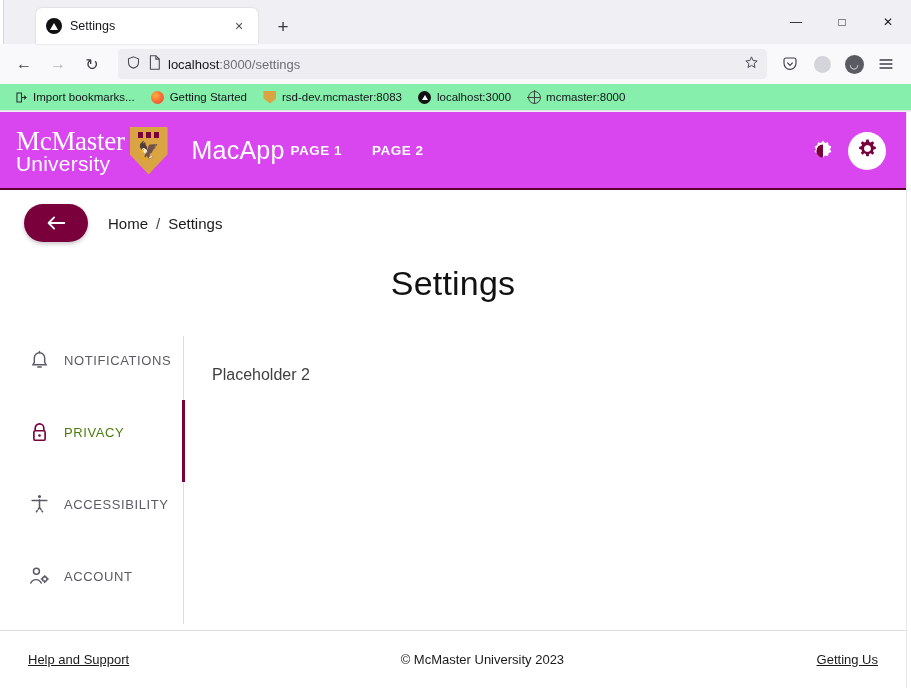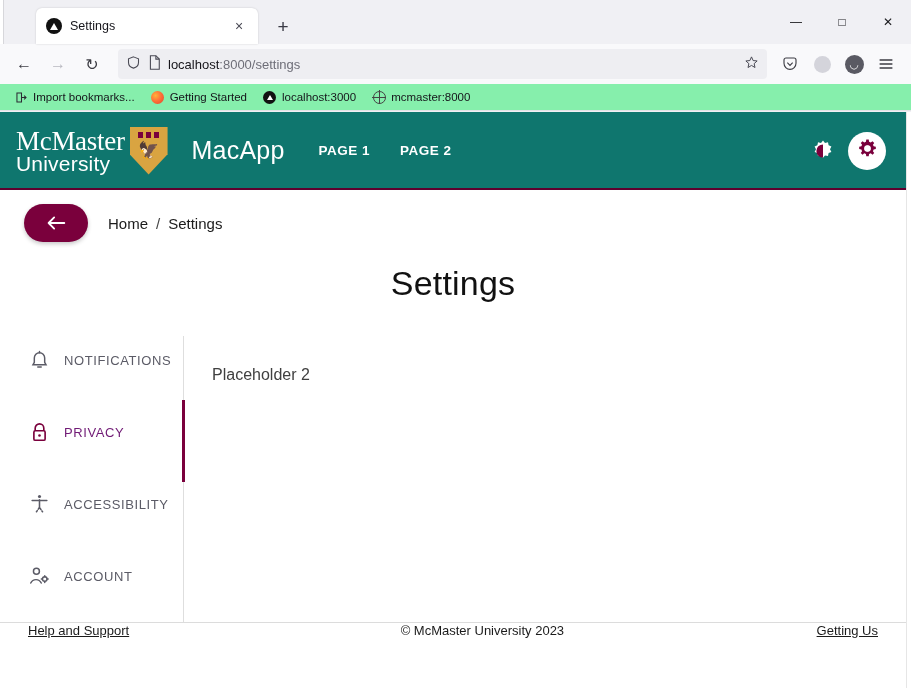--- a/index.html
+++ b/index.html
@@ -114,21 +114,21 @@
   .viewport {
     position: absolute; left: 0; top: 112px; width: 906px; height: 576px;
     background: #ffffff; overflow: hidden;
   }
   .right-sliver {
     position: absolute; right: 0; top: 112px; width: 5px; height: 576px;
     background: #ffffff; border-left: 1px solid #e6e6e6;
   }
 
   .appheader {
-    height: 78px; background: #0f766e;
+    height: 78px; background: #d946ef;
     display: flex; align-items: center; padding: 1px 20px 0 16px;
     border-bottom: 2px solid #5e002e;
   }
   .logo-block { display: flex; align-items: center; gap: 5px; }
   .logo-words { display: flex; flex-direction: column; line-height: 1; }
   .logo-mac {
     font-family: "Liberation Serif", serif; font-size: 27px;
     color: #ffffff; letter-spacing: -0.3px;
   }
   .logo-uni {
@@ -147,21 +147,21 @@
   .crest .band span { width: 5px; height: 6px; background: #7a003c; }
   .crest .eagle {
     position: absolute; top: 15px; left: 50%; transform: translateX(-50%);
     width: 22px; height: 22px; color: #7a003c; font-size: 17px; line-height: 1;
     text-align: center;
   }
   .appname {
     font-size: 25px; color: #ffffff; margin-left: 24px; font-weight: 400;
     letter-spacing: 0.2px;
   }
-  .navlinks { display: flex; gap: 18px; margin-left: 28px; }
+  .navlinks { display: flex; gap: 18px; }
   .navlink {
     font-size: 13.5px; font-weight: bold; color: #ffffff;
     letter-spacing: 0.5px; padding: 6px 6px;
   }
   .header-spacer { flex: 1; }
   .header-actions { display: flex; align-items: center; gap: 12px; }
   .dm-toggle { width: 26px; height: 26px; display: flex; align-items: center; justify-content: center; }
   .gear-btn {
     width: 38px; height: 38px; border-radius: 50%; background: #ffffff;
     display: flex; align-items: center; justify-content: center;
@@ -189,34 +189,34 @@
     padding-right: 0;
   }
   .vtab {
     display: flex; align-items: center; gap: 14px;
     height: 48px; padding-left: 4px; margin-bottom: 24px;
   }
   .vtab:last-child { margin-bottom: 0; }
   .vtab-label {
     font-size: 13px; font-weight: normal; color: #5b5b66; letter-spacing: 0.6px;
   }
-  .vtab.active .vtab-label { color: #701a75; }
+  .vtab.active .vtab-label { color: #4d7c0f; }
   .vtab .vicon { width: 22px; height: 24px; color: #5b5b66; display: flex; align-items: center; justify-content: center; }
   .vtab.active .vicon { color: #7a003c; }
   .active-bar {
     position: absolute; right: -2px; width: 3px; height: 82px;
     background: #7a003c; top: 64px;
   }
   .tabpanel { padding: 30px 0 0 28px; flex: 1; }
   .panel-text { font-size: 16px; color: #404040; }
 
   .footer {
-    position: absolute; left: 0; bottom: 8px; width: 906px; height: 58px;
+    position: absolute; left: 0; bottom: 0; width: 906px; height: 58px;
     border-top: 1px solid #dcdcdc; background: #ffffff;
-    display: flex; padding: 0 28px;
+    display: flex; align-items: center; padding: 0 28px;
   }
   .foot-link { font-size: 13px; color: #1b1b1b; text-decoration: underline; }
   .foot-center { flex: 1; text-align: center; font-size: 13px; color: #1b1b1b; margin-left: 19px; }
 </style>
 </head>
 <body>
 
 <div class="browser">
 
   <div class="titlebar">
@@ -293,20 +293,26 @@
       <span class="bm-label">Import bookmarks...</span>
     </div>
     <div class="bm">
       <span class="bm-ico">
           <span class="ico-fox"></span>
         </span>
       <span class="bm-label">Getting Started</span>
     </div>
     <div class="bm">
       <span class="bm-ico">
+          <span class="ico-crest"></span>
+        </span>
+      <span class="bm-label">rsd-dev.mcmaster:8083</span>
+    </div>
+    <div class="bm">
+      <span class="bm-ico">
           <span class="ico-black-circ">
             <i></i>
           </span>
         </span>
       <span class="bm-label">localhost:3000</span>
     </div>
     <div class="bm">
       <span class="bm-ico">
           <span class="ico-globe"></span>
         </span>

